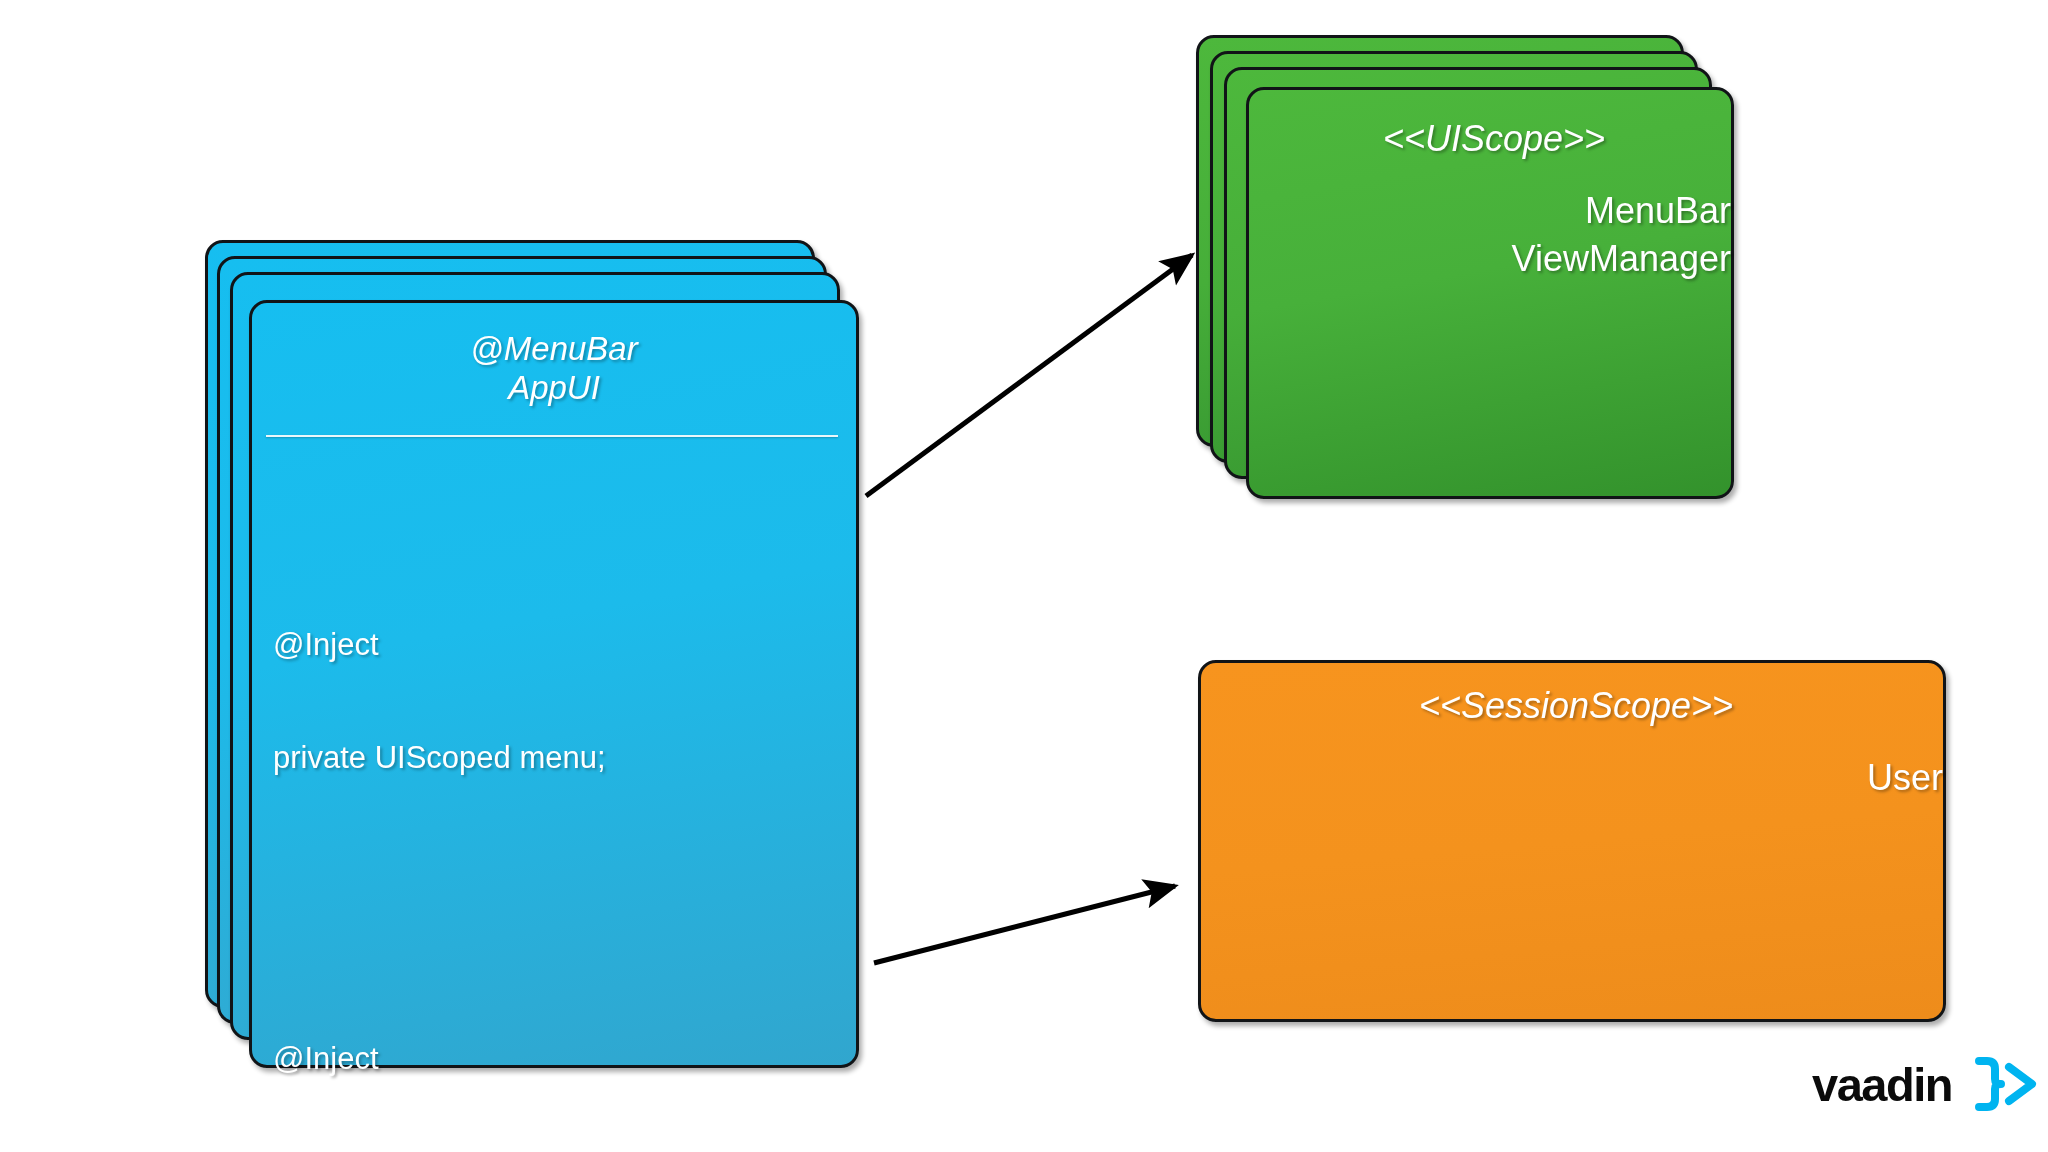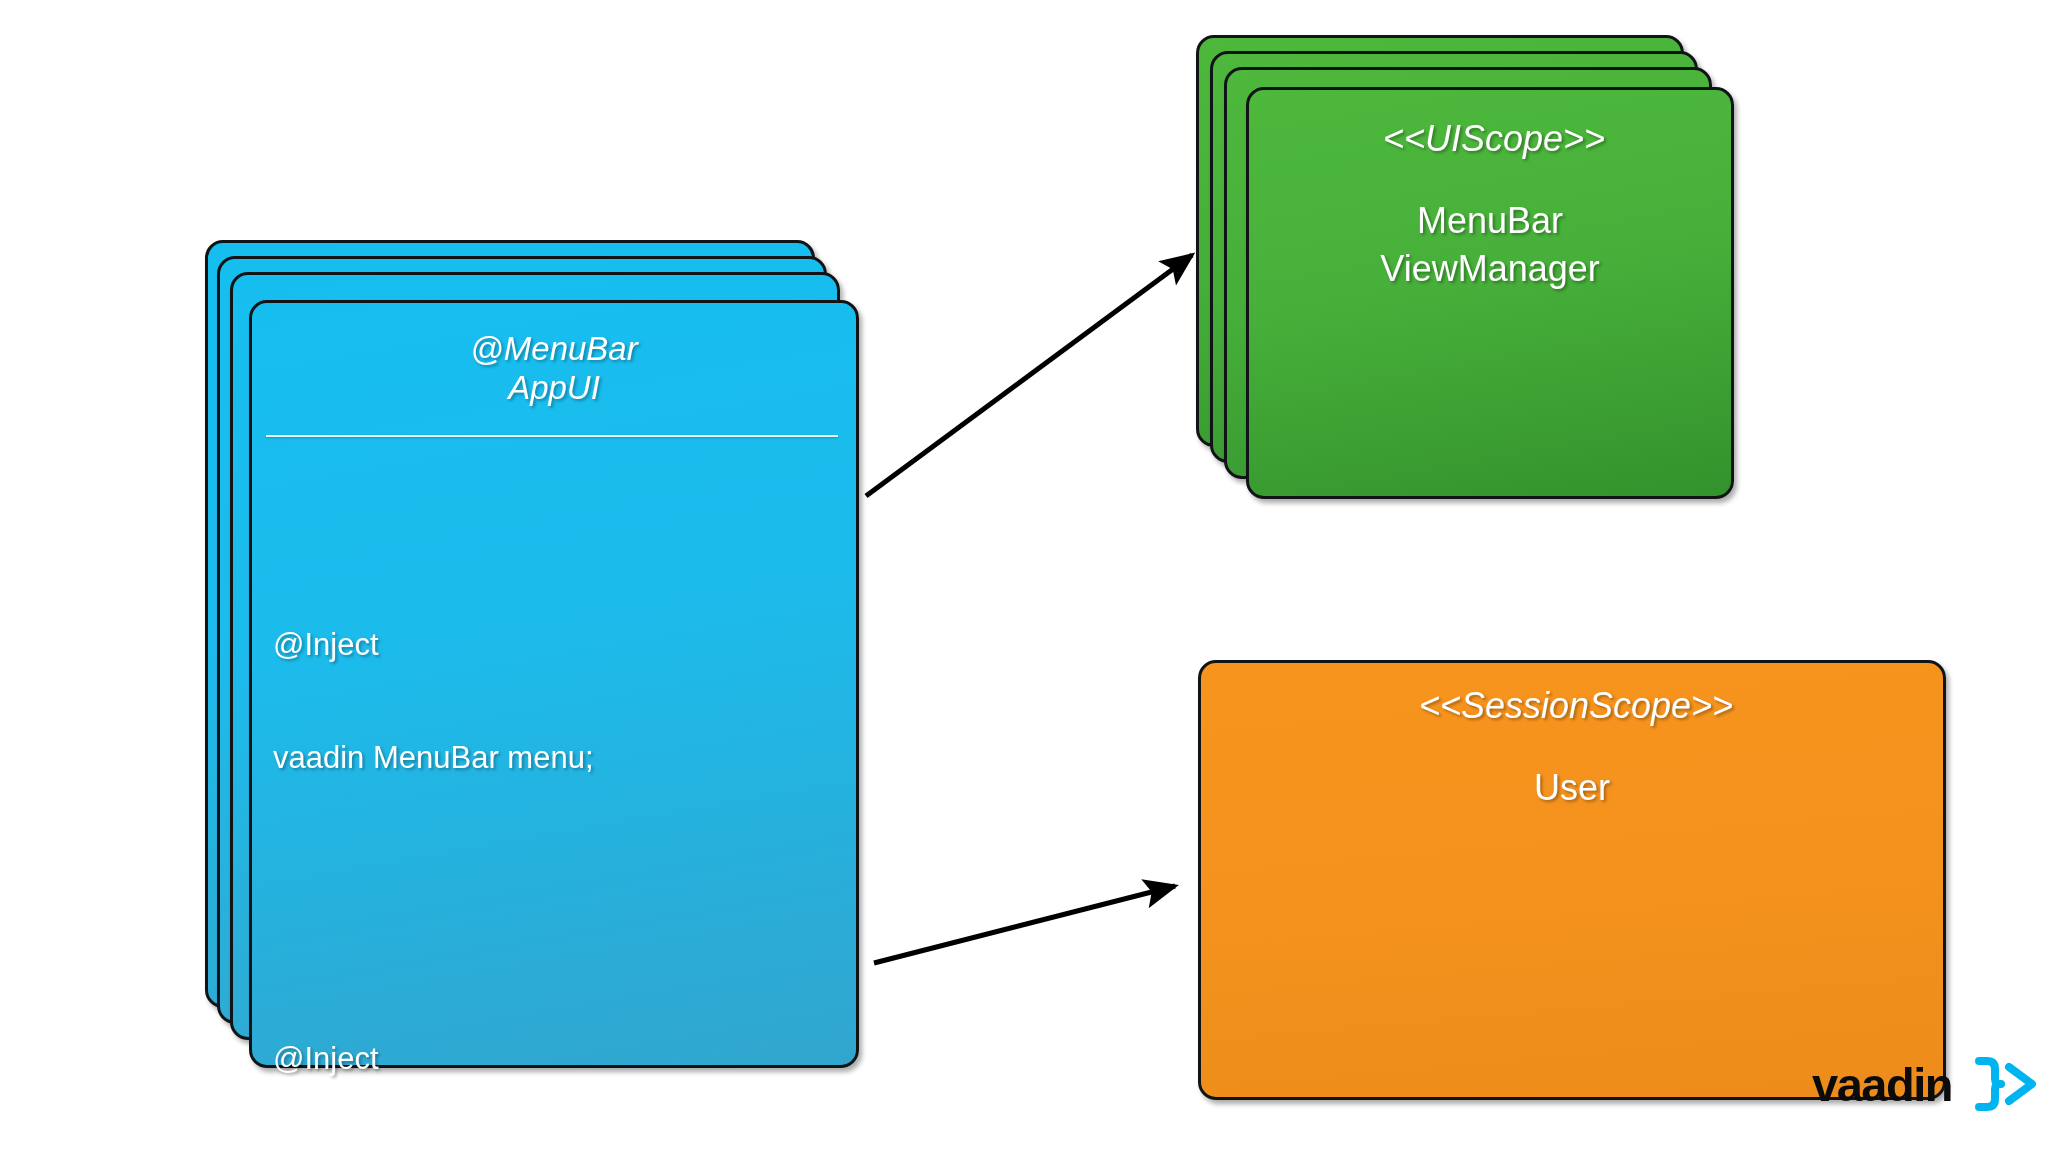--- a/index.html
+++ b/index.html
@@ -93,26 +93,27 @@
   }
   .scope-stereotype {
     color: #ffffff;
     font-style: italic;
     font-size: 36px;
     line-height: 1.15;
     text-shadow: 2px 2px 3px rgba(0,0,0,0.32);
     margin-left: 8px;
   }
   .scope-names {
-    margin-top: 38px;
+    margin-top: 28px;
     color: #ffffff;
     font-size: 36px;
     line-height: 1.33;
     text-shadow: 2px 2px 3px rgba(0,0,0,0.32);
     white-space: pre;
+    text-align: right;
   }
 
   
   .orange-face {
     background: linear-gradient(175deg, #F7941E 0%, #F4921D 50%, #EE8C1B 100%);
   }
   .session-body {
     position: absolute;
     inset: 0;
     padding-top: 22px;
@@ -169,21 +170,21 @@
       <div class="appui-body">
 
         <div class="appui-title">@MenuBar</div>
         <div class="appui-title">AppUI</div>
 
         <div class="appui-divider"></div>
 
         <div class="appui-code">
           <div class="code-block">
             <span class="code-line">@Inject</span>
-            <span class="code-line">vaadin MenuBar menu;</span>
+            <span class="code-line">private UIScoped menu;</span>
           </div>
           <div class="code-block">
             <span class="code-line">@Inject</span>
             
           </div>
           
         </div>
 
       </div>
     </div>
@@ -198,21 +199,21 @@
     <div class="card green-face shadowed" style="left:50px; top:52px; width:488px; height:412px;">
       <div class="uiscope-body">
         <div class="scope-stereotype">&lt;&lt;UIScope&gt;&gt;</div>
         <div class="scope-names">MenuBar
 ViewManager</div>
       </div>
     </div>
   </div>
 
   <div class="stack" style="left:1198px; top:660px; width:760px; height:380px;">
-    <div class="card orange-face shadowed" style="left:0px; top:0px; width:748px; height:440px;">
+    <div class="card orange-face shadowed" style="left:0px; top:0px; width:748px; height:362px;">
       <div class="session-body">
         <div class="scope-stereotype">&lt;&lt;SessionScope&gt;&gt;</div>
         <div class="scope-names">User</div>
       </div>
     </div>
   </div>
 
   <div class="vaadin-logo">
     <span class="vaadin-word">vaadin</span>
     <svg width="62" height="54" viewBox="0 0 62 54">

